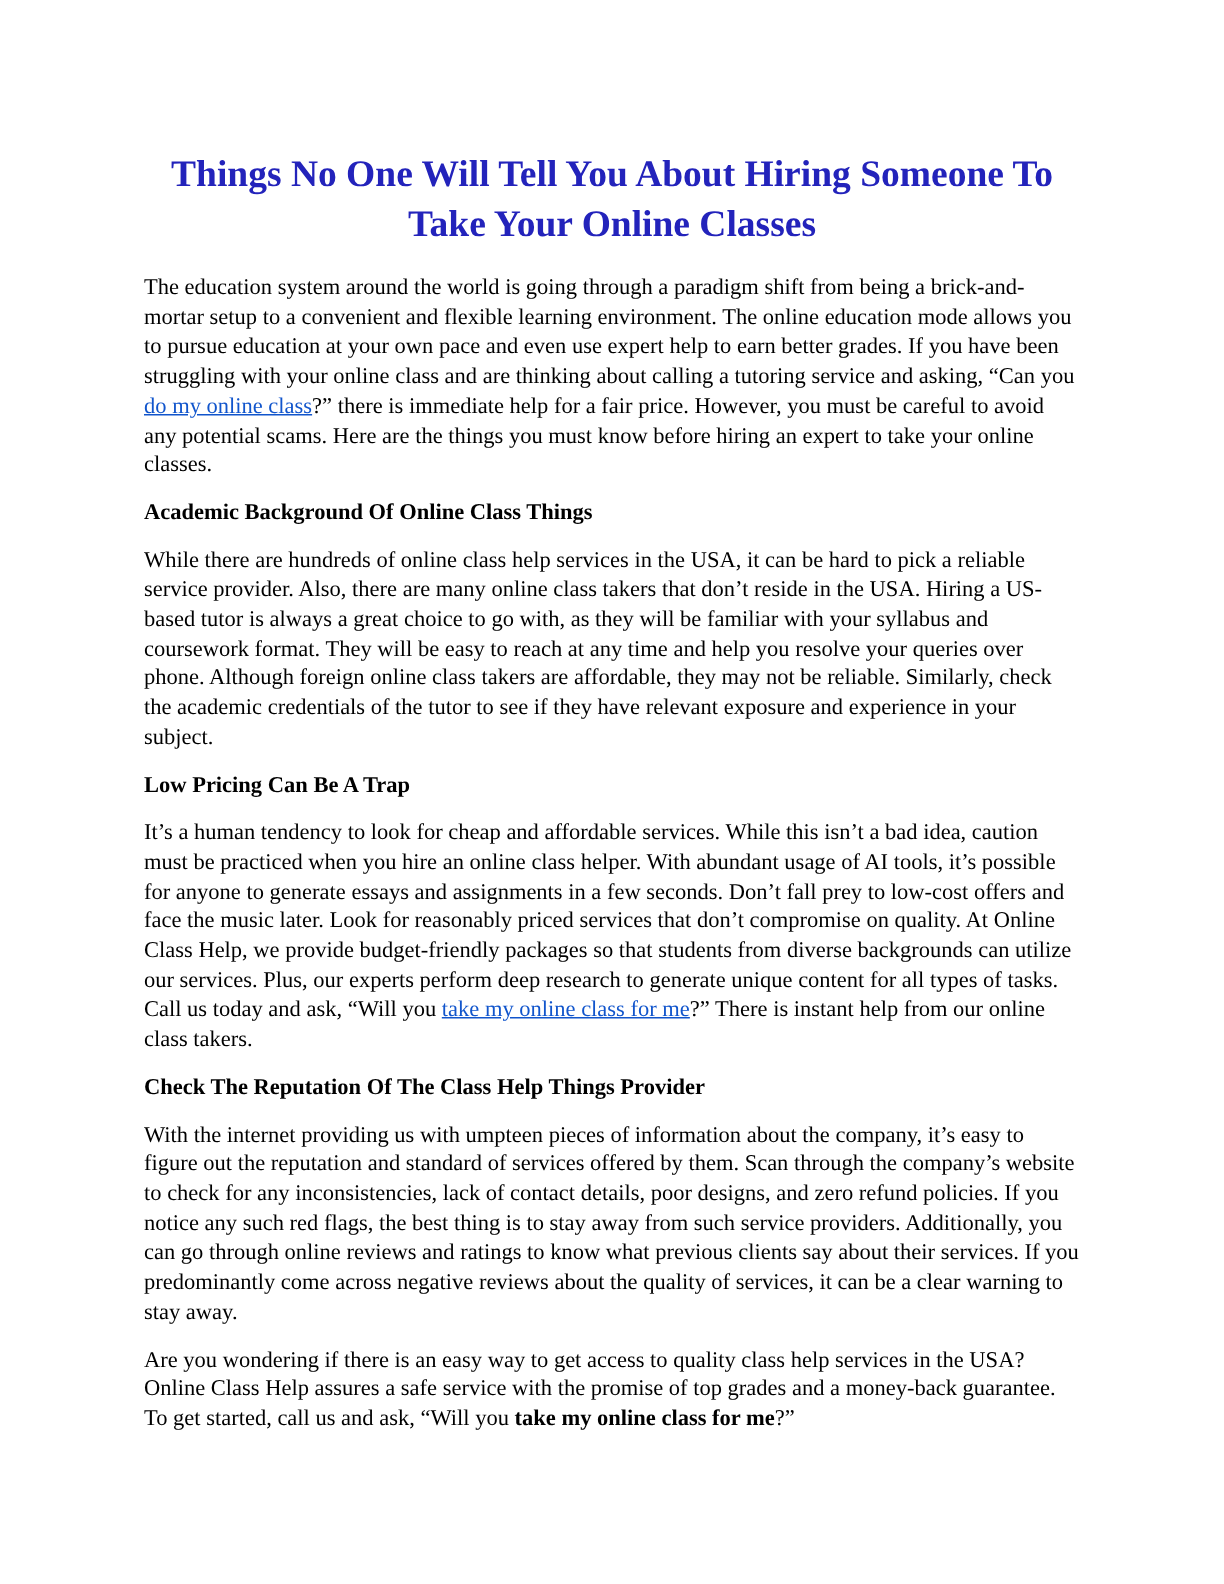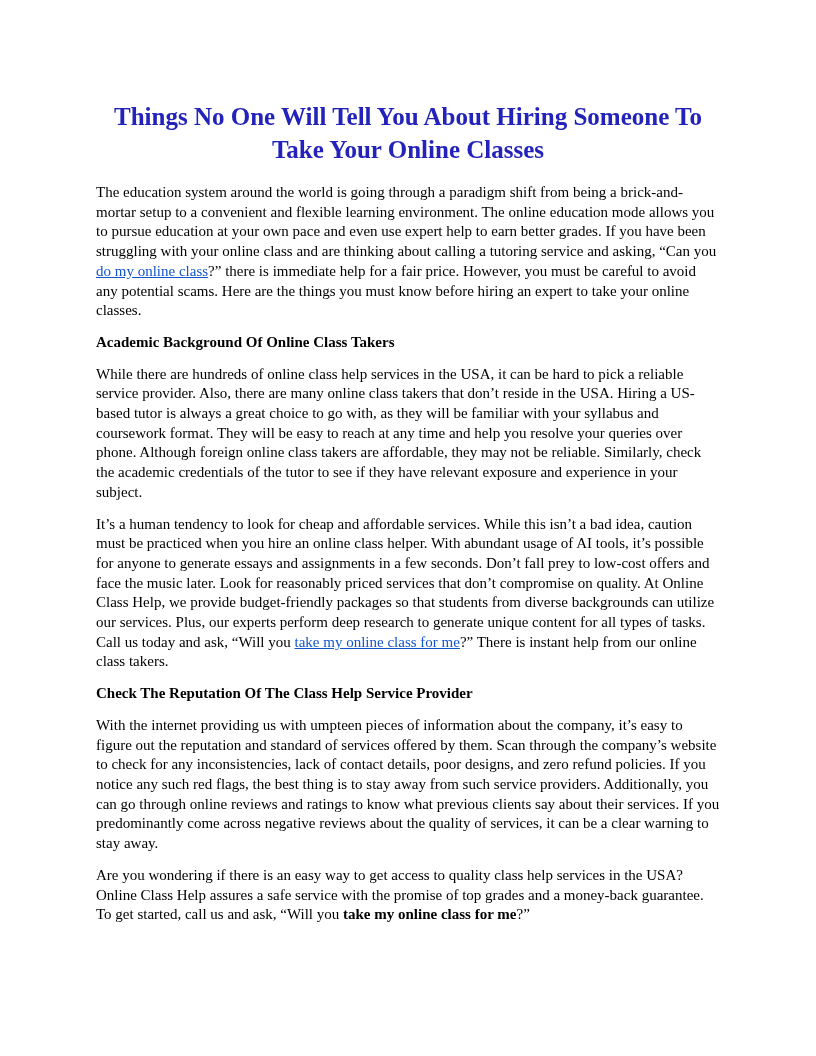--- a/index.html
+++ b/index.html
@@ -52,20 +52,21 @@
     font-weight: bold;
   }
 </style>
 </head>
 <body>
 
 <div class="page">
   <h1 class="doc-title">Things No One Will Tell You About Hiring Someone To Take Your Online Classes</h1>
   <div class="doc-body">
       <p><span>The education system around the world is going through a paradigm shift from being a brick-and-mortar setup to a convenient and flexible learning environment. The online education mode allows you to pursue education at your own pace and even use expert help to earn better grades. If you have been struggling with your online class and are thinking about calling a tutoring service and asking, “Can you </span><a href="#">do my online class</a><span>?” there is immediate help for a fair price. However, you must be careful to avoid any potential scams. Here are the things you must know before hiring an expert to take your online classes.</span></p>
-      <h2>Academic Background Of Online Class Takers</h2>
+      <h2>Academic Background Of Online Class Things</h2>
       <p><span>While there are hundreds of online class help services in the USA, it can be hard to pick a reliable service provider. Also, there are many online class takers that don’t reside in the USA. Hiring a US-based tutor is always a great choice to go with, as they will be familiar with your syllabus and coursework format. They will be easy to reach at any time and help you resolve your queries over phone. Although foreign online class takers are affordable, they may not be reliable. Similarly, check the academic credentials of the tutor to see if they have relevant exposure and experience in your subject.</span></p>
+      <h2>Low Pricing Can Be A Trap</h2>
       <p><span>It’s a human tendency to look for cheap and affordable services. While this isn’t a bad idea, caution must be practiced when you hire an online class helper. With abundant usage of AI tools, it’s possible for anyone to generate essays and assignments in a few seconds. Don’t fall prey to low-cost offers and face the music later. Look for reasonably priced services that don’t compromise on quality. At Online Class Help, we provide budget-friendly packages so that students from diverse backgrounds can utilize our services. Plus, our experts perform deep research to generate unique content for all types of tasks. Call us today and ask, “Will you </span><a href="#">take my online class for me</a><span>?” There is instant help from our online class takers.</span></p>
-      <h2>Check The Reputation Of The Class Help Service Provider</h2>
+      <h2>Check The Reputation Of The Class Help Things Provider</h2>
       <p><span>With the internet providing us with umpteen pieces of information about the company, it’s easy to figure out the reputation and standard of services offered by them. Scan through the company’s website to check for any inconsistencies, lack of contact details, poor designs, and zero refund policies. If you notice any such red flags, the best thing is to stay away from such service providers. Additionally, you can go through online reviews and ratings to know what previous clients say about their services. If you predominantly come across negative reviews about the quality of services, it can be a clear warning to stay away.</span></p>
       <p><span>Are you wondering if there is an easy way to get access to quality class help services in the USA? Online Class Help assures a safe service with the promise of top grades and a money-back guarantee. To get started, call us and ask, “Will you </span><strong>take my online class for me</strong><span>?”</span></p>
     </div>
 </div>
 
 </body></html>

